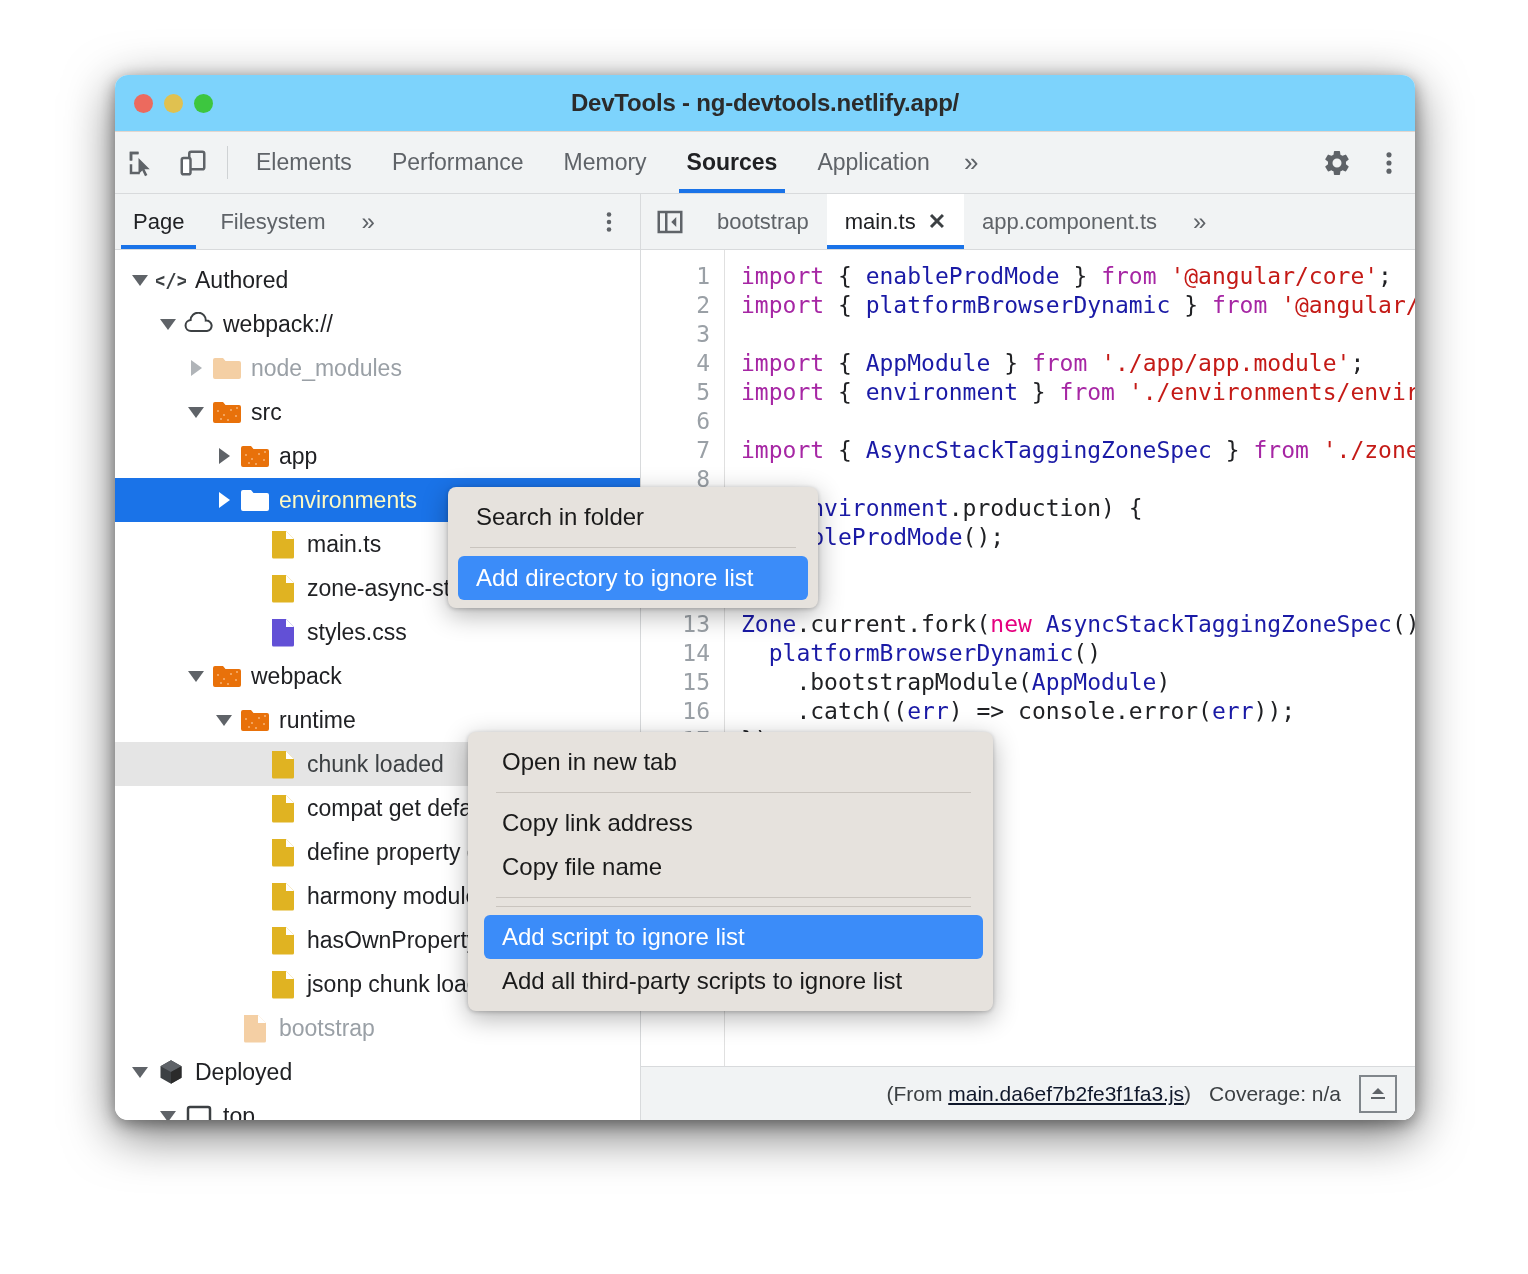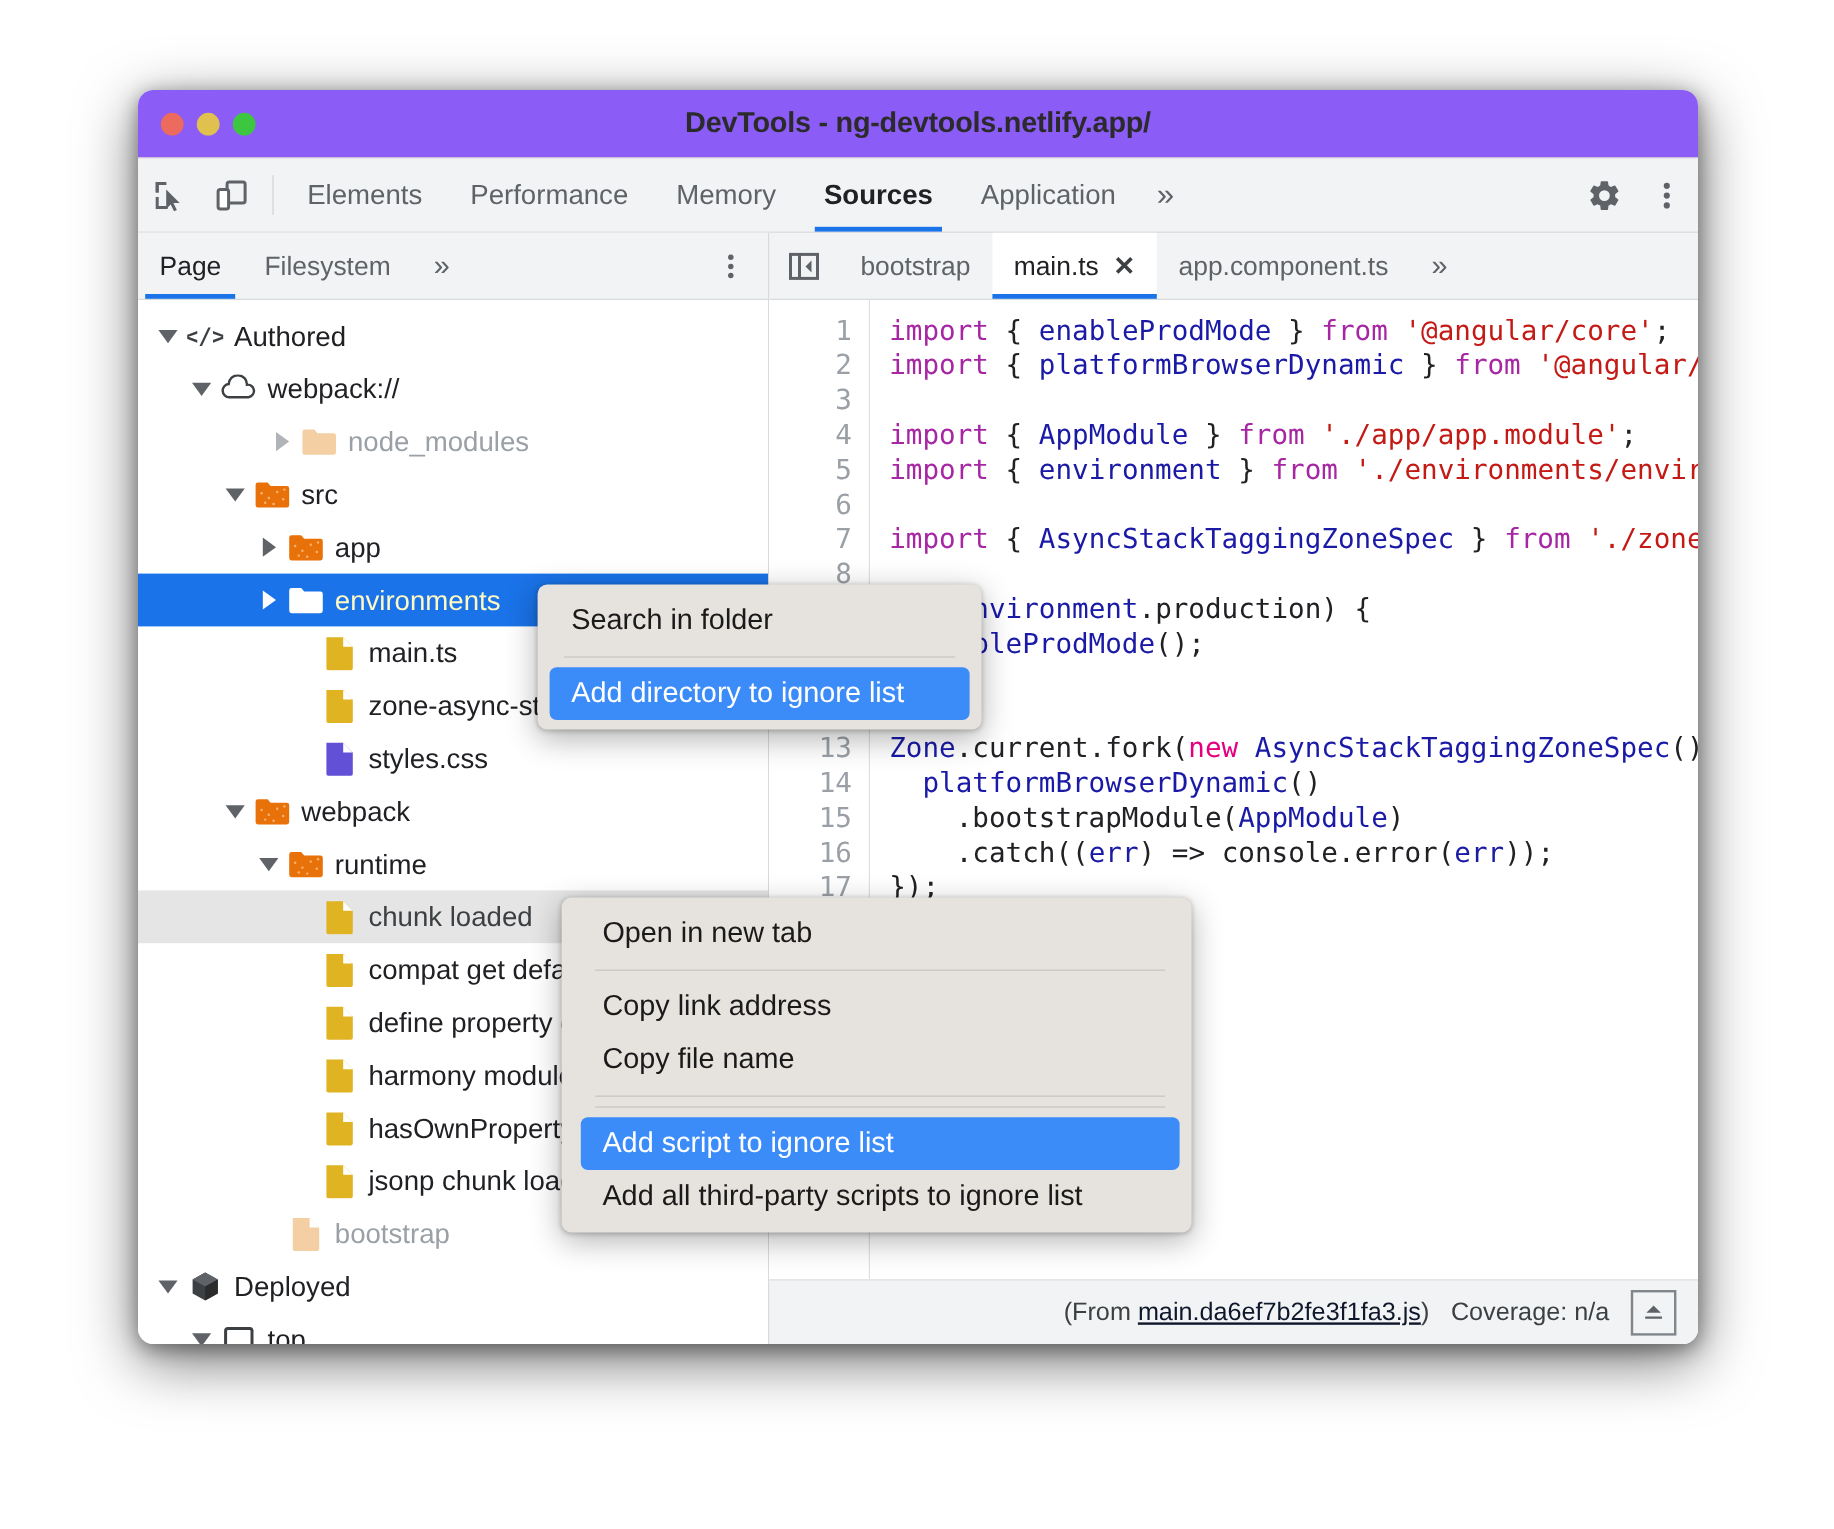--- a/index.html
+++ b/index.html
@@ -24,21 +24,21 @@
     border-radius: 13px;
     background: #ffffff;
     box-shadow: 0 14px 50px rgba(0,0,0,0.55), 0 4px 16px rgba(0,0,0,0.38);
     overflow: hidden;
   }
 
   
   .titlebar {
     position: relative;
     height: 57px;
-    background: #8b5cf6;
+    background: #7dd3fc;
     border-bottom: 1px solid #e2d6cf;
     display: flex; align-items: center;
   }
   .traffic { display: flex; gap: 11px; margin-left: 19px; }
   .dot { width: 19px; height: 19px; border-radius: 50%; }
   .dot.red { background: #ec6a5e; }
   .dot.yellow { background: #e0c150; }
   .dot.green { background: #3dc63f; }
   .win-title {
     position: absolute; left: 0; right: 0; text-align: center;
@@ -184,21 +184,21 @@
   }
   .ctx-item {
     font-size: 24px; color: #1a1a1a;
     padding: 8px 18px; border-radius: 6px; white-space: nowrap;
     font-family: "Liberation Sans", sans-serif;
   }
   .ctx-item.sel { background: #3b8cf9; color: #ffffff; }
   .ctx-sep { height: 1px; background: #c9c4be; margin: 8px 12px; }
 
   #ctx-folder { left: 333px; top: 412px; width: 370px; }
-  #ctx-file   { left: 353px; top: 673px; width: 525px; padding-left: 16px; }
+  #ctx-file   { left: 353px; top: 657px; width: 525px; padding-left: 16px; }
 </style>
 </head>
 <body>
 
 <div id="root">
 
   <div class="window">
 
     <div class="titlebar">
       <div class="traffic">
@@ -302,21 +302,21 @@
               <span class="tw">
                 <span class="tri down"></span>
               </span>
               <span class="ic">
                 <svg width="32" height="24" viewBox="0 0 32 24">
                   <path d="M8 19a5.5 5.5 0 01-.4-10.98A7.5 7.5 0 0122.8 8.6 5.2 5.2 0 0124 19z" fill="none" stroke="#3c4043" stroke-width="2"></path>
                 </svg>
               </span>
               <span class="lbl">webpack://</span>
             </div>
-            <div class="tree-row dimmed" style="padding-left: 68px; margin-left: 39px;">
+            <div class="tree-row dimmed" style="padding-left: 68px;">
               <span class="tw">
                 <span class="tri dim right"></span>
               </span>
               <span class="ic">
                 <svg width="30" height="25" viewBox="0 0 30 25">
                   <path d="M1 4a2 2 0 012-2h8l2.5 3H27a2 2 0 012 2v14a2 2 0 01-2 2H3a2 2 0 01-2-2z" fill="#f4cfa4"></path>
                 </svg>
               </span>
               <span class="lbl">node_modules</span>
             </div>

